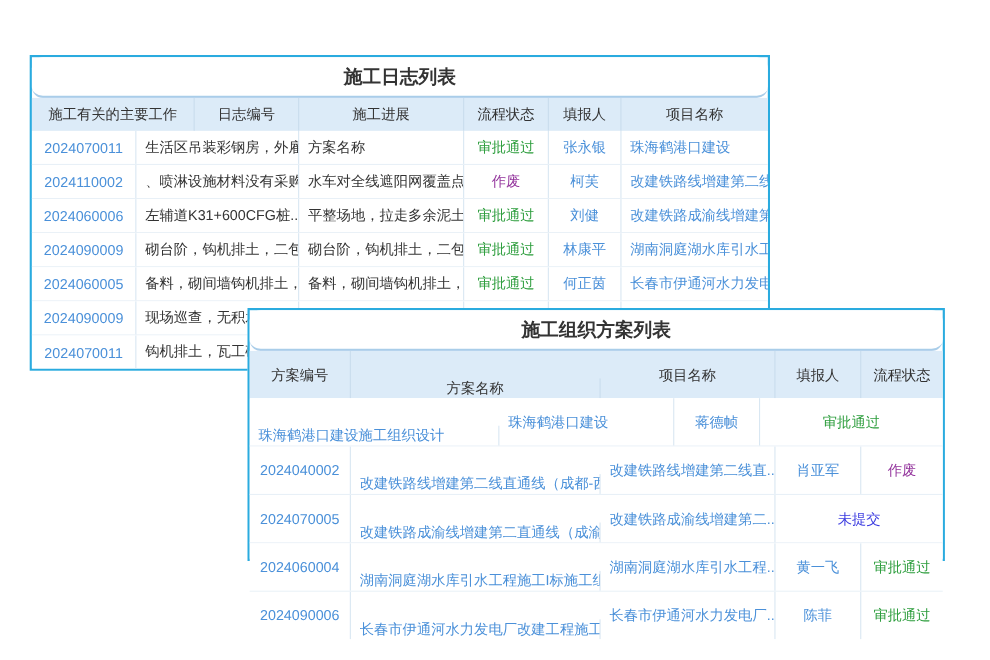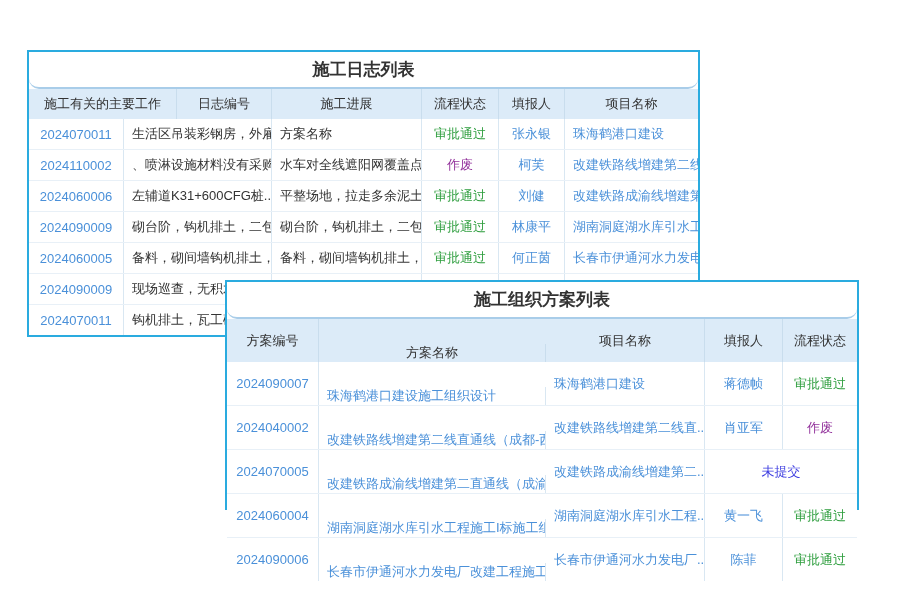--- a/index.html
+++ b/index.html
@@ -125,21 +125,20 @@
     <div class="panel-title">施工组织方案列表</div>
     <div class="thead" id="plan-head">
         <div class="cell th c-pid">方案编号</div>
         <div class="cell th c-pname">方案名称</div>
         <div class="cell th c-pproject">项目名称</div>
         <div class="cell th c-preporter">填报人</div>
         <div class="cell th c-pstatus">流程状态</div>
       </div>
     <div class="tbody" id="plan-body">
         <div class="trow">
-          <div class="cell c-pid link center">2024090007</div>
           <div class="cell c-pname link">珠海鹤港口建设施工组织设计</div>
           <div class="cell c-pproject link">珠海鹤港口建设</div>
           <div class="cell c-preporter link center">蒋德帧</div>
           <div class="cell c-pstatus center" style="color: rgb(46, 158, 62);">审批通过</div>
         </div>
         <div class="trow">
           <div class="cell c-pid link center">2024040002</div>
           <div class="cell c-pname link">改建铁路线增建第二线直通线（成都-西...</div>
           <div class="cell c-pproject link">改建铁路线增建第二线直...</div>
           <div class="cell c-preporter link center">肖亚军</div>

